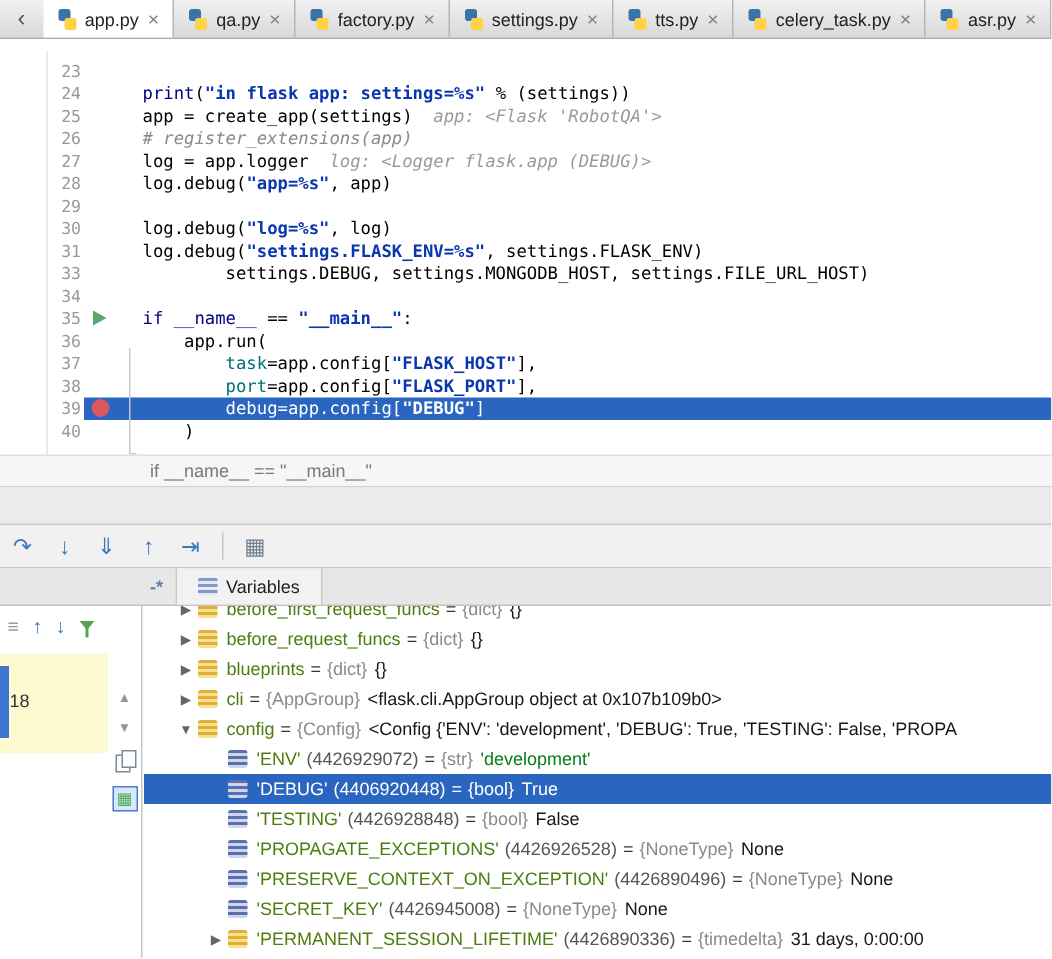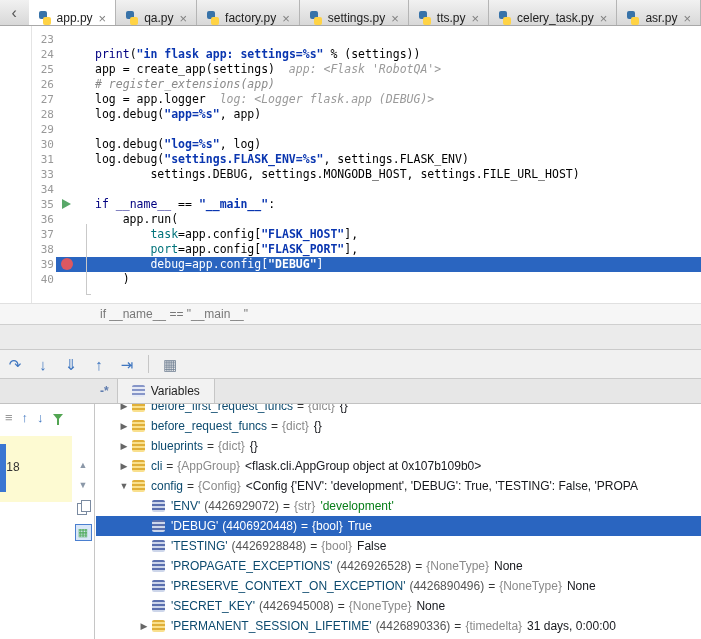--- a/index.html
+++ b/index.html
@@ -2,29 +2,29 @@
 <html><head>
 <meta charset="utf-8">
 <style>
   *{margin:0;padding:0;box-sizing:border-box}
   html,body{width:701px;height:639px;overflow:hidden}
   #screen{position:relative;width:701px;height:639px;background:#fff;font-family:"Liberation Sans",sans-serif;-webkit-font-smoothing:antialiased}
 
   
   .tabbar{position:absolute;top:0;left:0;width:100%;height:26px;background:linear-gradient(#f1f1f1,#d8d8d8);border-bottom:1px solid #a8a8a8;display:flex;align-items:stretch}
   .tab-nav{width:30px;display:flex;align-items:center;justify-content:center;color:#555;font-size:16px;line-height:1}
-  .tab{display:flex;align-items:flex-end;padding:0 9px;border-right:1px solid #b5b5b5;font-size:12px;color:#222;white-space:nowrap}
+  .tab{display:flex;align-items:center;padding:0 9px;border-right:1px solid #b5b5b5;font-size:12px;color:#222;white-space:nowrap}
   .tab.active{background:#fff}
   .pyic{position:relative;width:14px;height:14px;margin-right:5px;flex:none}
   .pyic:before{content:"";position:absolute;left:1px;top:0;width:8px;height:8px;background:#3873a9;border-radius:2px}
   .pyic:after{content:"";position:absolute;right:1px;bottom:0;width:8px;height:8px;background:#ffd345;border-radius:2px}
   .tab-close{margin-left:6px;color:#808080;font-size:13px;line-height:1}
 
   
-  .editor{position:absolute;top:26px;left:0;width:100%;height:277px;background:#fff;overflow:hidden;font-family:"DejaVu Sans Mono",monospace;font-size:11.5px}
+  .editor{position:absolute;top:34px;left:0;width:100%;height:277px;background:#fff;overflow:hidden;font-family:"DejaVu Sans Mono",monospace;font-size:11.5px}
   .gutter-sep{position:absolute;left:31px;top:0;bottom:0;width:1px;background:#e4e4e4}
   .lines{position:absolute;top:6px;left:0;right:0}
   .line{position:relative;height:15px;line-height:15px;white-space:pre}
   .line .num{position:absolute;left:0;top:0;width:54px;text-align:right;color:#999;font-size:11px;font-family:"DejaVu Sans Mono",monospace;z-index:1}
   .line .code{position:absolute;left:95px;top:0;white-space:pre;z-index:1}
   .seg.n{color:#000}
   .seg.k{color:#000080;font-weight:normal}
   .seg.s{color:#0a36b0;font-weight:bold}
   .seg.c{color:#8a8a8a;font-style:italic}
   .seg.h{color:#9a9a9a;font-style:italic}
@@ -75,21 +75,21 @@
   .vars{position:absolute;top:404px;left:96px;right:0;height:235px;background:#fff;overflow:hidden;font-size:12px}
   .vrow{display:flex;align-items:center;height:20px;white-space:nowrap;overflow:hidden}
   .vrow.first{margin-top:-8px}
   .vrow.sel{background:#2a65c0}
   .vrow.i0{padding-left:20px}
   .vrow.i1{padding-left:40px}
   .arrow{width:16px;flex:none;text-align:center;color:#666;font-size:9px}
   .vic{flex:none;width:13px;height:12px;border-radius:2px;margin-right:6px}
   .vic.list{background:repeating-linear-gradient(#e0af38 0 2px,#f9e08e 2px 4px)}
   .vic.field{background:repeating-linear-gradient(#5a6fae 0 2px,#cdd6ea 2px 4px)}
-  .vname{color:#0c4a6e}
+  .vname{color:#4d7c0f}
   .vid{color:#555;margin-left:4px}
   .veq{color:#333;margin:0 4px}
   .vtype{color:#8a8a8a}
   .vval{color:#16181d;margin-left:5px}
   .vval.str{color:#067d17}
   .vrow.sel .vname,.vrow.sel .vid,.vrow.sel .veq,.vrow.sel .vtype,.vrow.sel .vval,.vrow.sel .arrow{color:#fff}
 </style>
 </head>
 <body>
 

